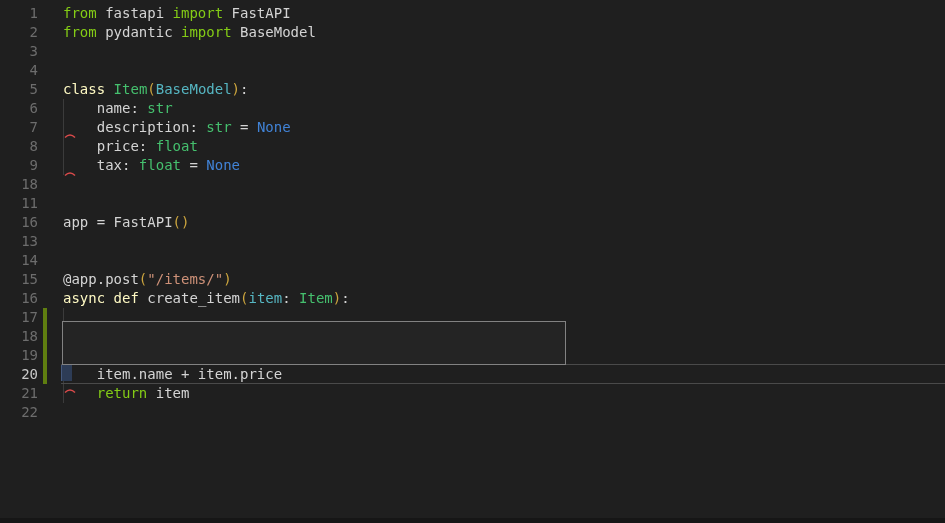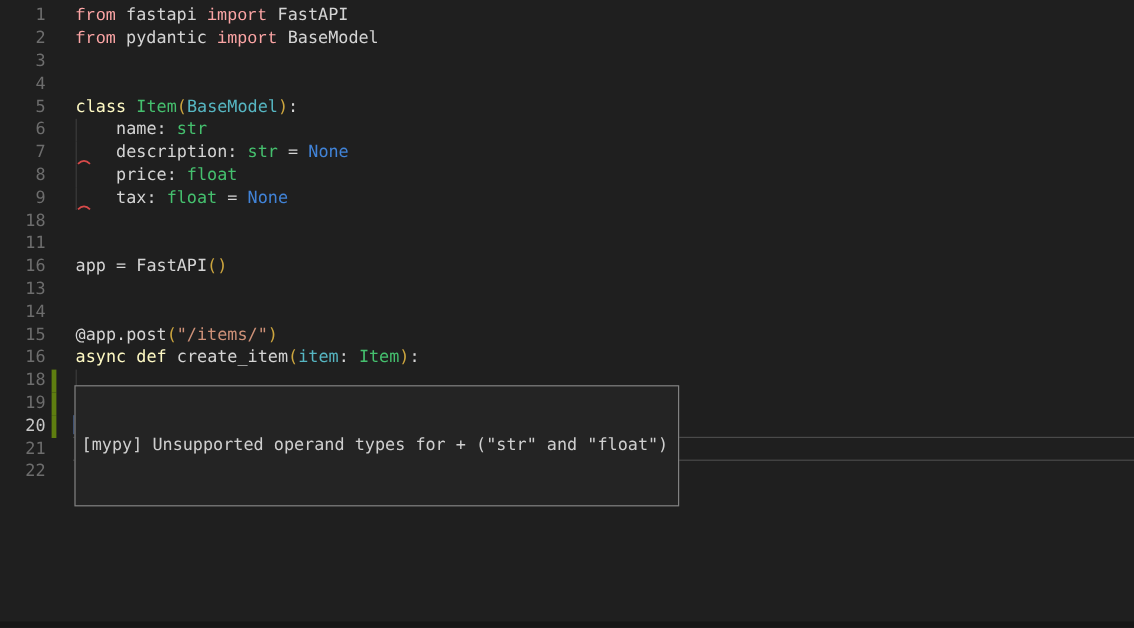--- a/index.html
+++ b/index.html
@@ -34,21 +34,21 @@
     margin-left: 16px;
     white-space: pre;
   }
 
   .guide {
     position: absolute; left: 0; top: 0; bottom: 0;
     width: 1px; background: #3b3b3b;
   }
 
   
-  .tk-kw  { color: #fca5a5; font-family: Liberation Mono, monospace; }  
+  .tk-kw  { color: #84cc16; }  
   .tk-kw2 { color: #fef9c3; margin-top: 32px; }  
   .tk-typ { color: #45c06e; }  
   .tk-prm { color: #56b6c2; }  
   .tk-par { color: #cca53e; }  
   .tk-str { color: #ce9178; }  
   .tk-non { color: #4183d7; }  
   .tk-txt { color: #d4d4d4; }
 
   .cursor-block {
     position: absolute; left: -2px; top: 0;
@@ -102,30 +102,30 @@
       <div class="row"><div class="ln">9</div><div class="gitbar"></div><div class="content"><span class="guide"></span><span class="tk-txt">    tax: </span><span class="tk-typ">float</span><span class="tk-txt"> = </span><span class="tk-non">None</span><span class="squig squig-mid"><svg width="12" height="7" viewBox="0 0 12 7" xmlns="http://www.w3.org/2000/svg">
               <path d="M1 5.5 Q6 0.5 11 5.5" fill="none" stroke="#d84a4a" stroke-width="1.5"></path>
             </svg></span></div></div>
       <div class="row"><div class="ln">18</div><div class="gitbar"></div><div class="content"></div></div>
       <div class="row"><div class="ln">11</div><div class="gitbar"></div><div class="content"></div></div>
       <div class="row"><div class="ln">16</div><div class="gitbar"></div><div class="content"><span class="tk-txt">app = FastAPI</span><span class="tk-par">()</span></div></div>
       <div class="row"><div class="ln">13</div><div class="gitbar"></div><div class="content"></div></div>
       <div class="row"><div class="ln">14</div><div class="gitbar"></div><div class="content"></div></div>
       <div class="row"><div class="ln">15</div><div class="gitbar"></div><div class="content"><span class="tk-txt">@app.post</span><span class="tk-par">(</span><span class="tk-str">"/items/"</span><span class="tk-par">)</span></div></div>
       <div class="row"><div class="ln">16</div><div class="gitbar"></div><div class="content"><span class="tk-kw2">async</span><span class="tk-txt"> </span><span class="tk-kw2">def</span><span class="tk-txt"> create_item</span><span class="tk-par">(</span><span class="tk-prm">item</span><span class="tk-txt">: </span><span class="tk-typ">Item</span><span class="tk-par">)</span><span class="tk-txt">:</span></div></div>
+      <div class="row"><div class="ln">17</div><div class="gitbar added"></div><div class="content"><span class="guide"></span></div></div>
       <div class="row"><div class="ln">18</div><div class="gitbar added"></div><div class="content"><span class="guide"></span></div></div>
       <div class="row"><div class="ln">19</div><div class="gitbar added"></div><div class="content"><span class="guide"></span></div></div>
       <div class="row current"><div class="ln">20</div><div class="gitbar added"></div><div class="content"><span class="guide"></span><span class="cursor-block"></span><span class="tk-txt">    item.name + item.price</span><span class="squig squig-low"><svg width="12" height="7" viewBox="0 0 12 7" xmlns="http://www.w3.org/2000/svg">
               <path d="M1 5.5 Q6 0.5 11 5.5" fill="none" stroke="#d84a4a" stroke-width="1.5"></path>
             </svg></span></div></div>
       <div class="row"><div class="ln">21</div><div class="gitbar"></div><div class="content"><span class="guide"></span><span class="tk-txt">    </span><span class="tk-kw">return</span><span class="tk-txt"> item</span></div></div>
       <div class="row"><div class="ln">22</div><div class="gitbar"></div><div class="content"></div></div>
     </div>
 
   <div id="cur-top" class="cur-line-border"></div>
   <div id="cur-bot" class="cur-line-border"></div>
 
   <div class="tooltip">
-    <div>[mypy] Unsupported operand types for + ("str" and "float")</div>
   </div>
 
   <div class="bottom-strip"></div>
 </div>
 
 </body></html>

